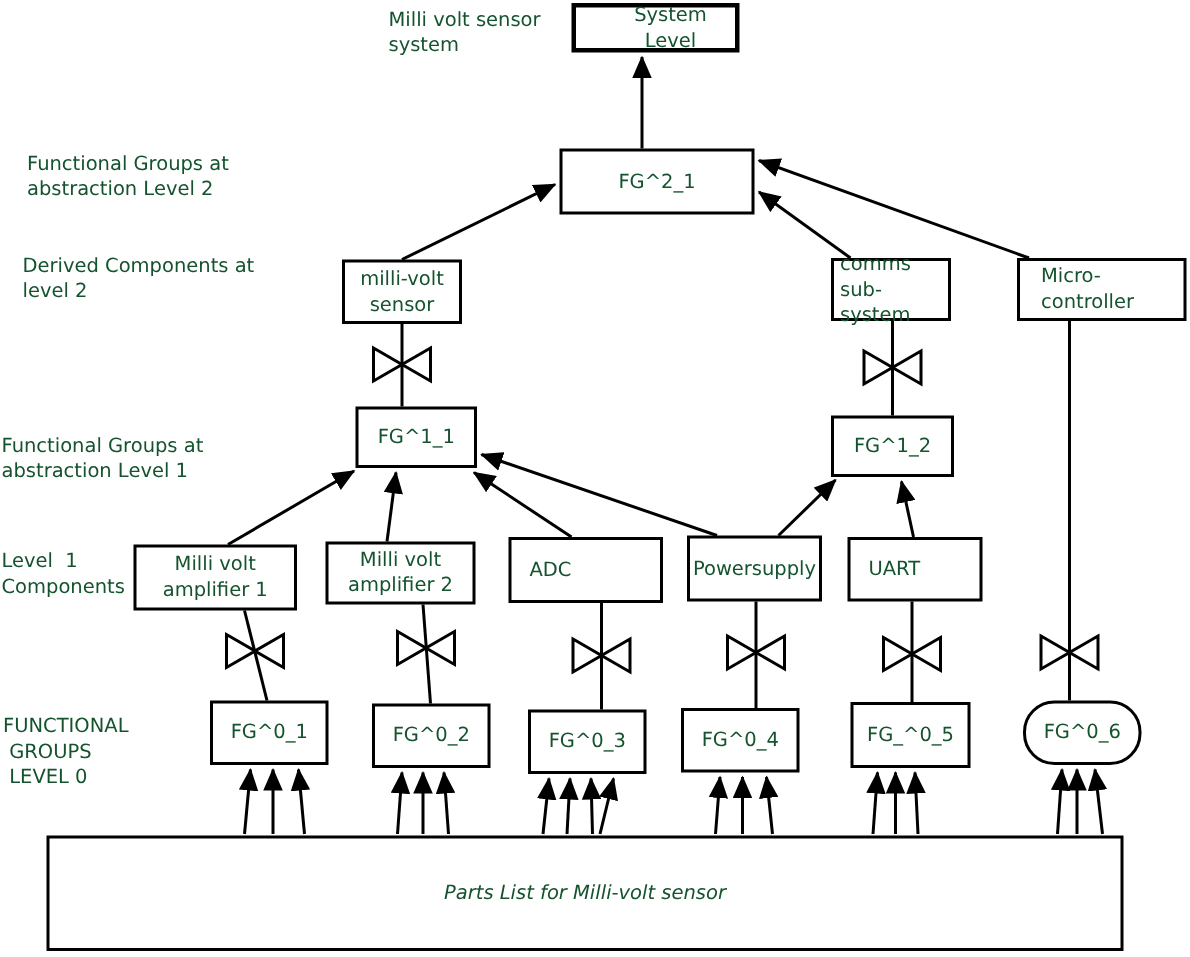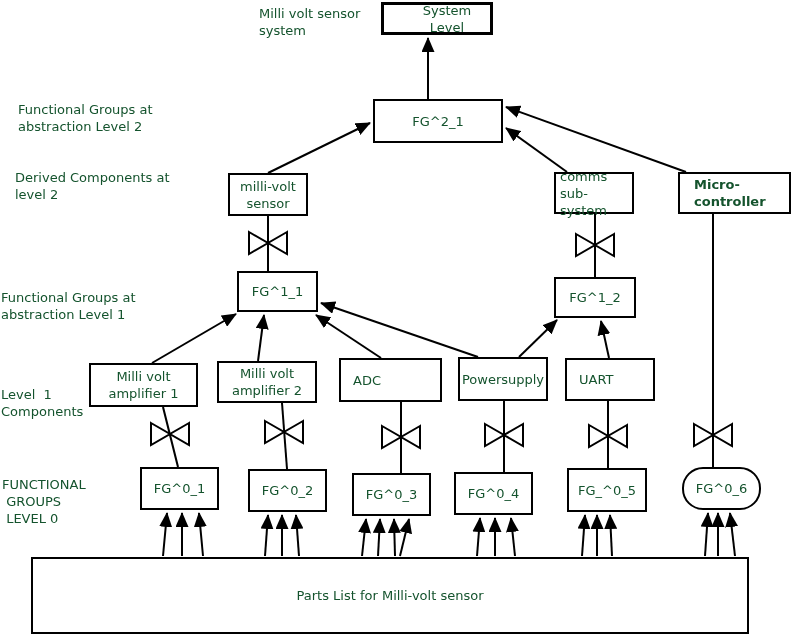--- a/index.html
+++ b/index.html
@@ -26,55 +26,55 @@
 <div id="canvas">
 
   <div class="annot" style="left:259px;top:5px;">Milli volt sensor
 system</div>
   <div class="annot" style="left:18px;top:101px;">Functional Groups at
 abstraction Level 2</div>
   <div class="annot" style="left:15px;top:169px;">Derived Components at
 level 2</div>
   <div class="annot" style="left:1px;top:289px;">Functional Groups at
 abstraction Level 1</div>
-  <div class="annot" style="left:1px;top:366px;margin-top:20px;">Level  1
+  <div class="annot" style="left:1px;top:366px;">Level  1
 Components</div>
   <div class="annot" style="left:2px;top:476px;">FUNCTIONAL
  GROUPS
  LEVEL 0</div>
 
   <div class="node thick" style="left:381px;top:2px;width:112px;height:33px;">System Level</div>
   <div class="node" style="left:373px;top:99px;width:130px;height:44px;">FG^2_1</div>
 
   <div class="node" style="left:228px;top:173px;width:80px;height:43px;">milli-volt
 sensor</div>
   <div class="node leftalign" style="left:554px;top:172px;width:80px;height:42px;padding-left:4px;">comms
 sub-system</div>
-  <div class="node leftalign" style="left:678px;top:172px;width:113px;height:42px;padding-left:14px;font-weight:bold;">Micro-
+  <div class="node leftalign" style="left:678px;top:172px;width:113px;height:42px;padding-left:14px;">Micro-
 controller</div>
 
   <div class="node" style="left:237px;top:271px;width:81px;height:41px;">FG^1_1</div>
   <div class="node" style="left:554px;top:277px;width:82px;height:41px;">FG^1_2</div>
 
   <div class="node" style="left:89px;top:363px;width:109px;height:44px;">Milli volt
 amplifier 1</div>
   <div class="node" style="left:217px;top:361px;width:100px;height:42px;">Milli volt
 amplifier 2</div>
   <div class="node leftalign" style="left:339px;top:358px;width:103px;height:44px;padding-left:12px;">ADC</div>
   <div class="node" style="left:458px;top:357px;width:90px;height:44px;">Powersupply</div>
   <div class="node leftalign" style="left:565px;top:358px;width:90px;height:43px;padding-left:12px;">UART</div>
 
   <div class="node" style="left:140px;top:467px;width:79px;height:43px;">FG^0_1</div>
   <div class="node" style="left:248px;top:469px;width:79px;height:43px;">FG^0_2</div>
   <div class="node" style="left:352px;top:473px;width:79px;height:43px;">FG^0_3</div>
   <div class="node" style="left:454px;top:472px;width:79px;height:43px;">FG^0_4</div>
   <div class="node" style="left:567px;top:468px;width:80px;height:44px;">FG_^0_5</div>
   <div class="node" style="left:682px;top:467px;width:79px;height:43px;border-radius:21px;">FG^0_6</div>
 
-  <div class="node" style="left:31px;top:557px;width:718px;height:77px;">Parts List for Milli-volt sensor</div>
+  <div class="node" style="left:31px;top:557px;width:718px;height:77px;font-style:italic;">Parts List for Milli-volt sensor</div>
 
   <svg id="wires" width="793" height="638" viewBox="0 0 793 638">
     <defs>
       <marker id="arr" markerUnits="userSpaceOnUse" markerWidth="16" markerHeight="13" refX="14" refY="6.5" orient="auto">
         <path d="M0,0 L15,6.5 L0,13 Z" fill="#000"></path>
       </marker>
     </defs>
 
     <g stroke="#000" stroke-width="2" fill="none">
 

